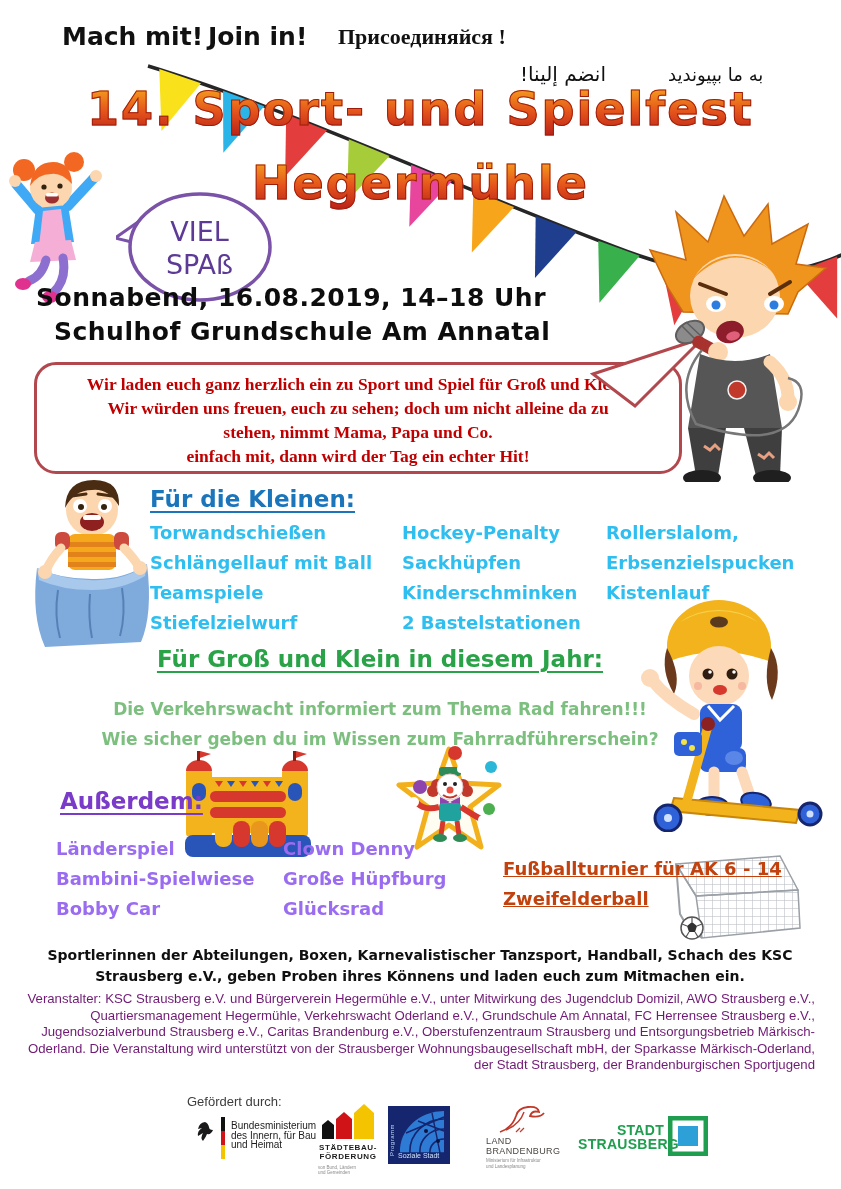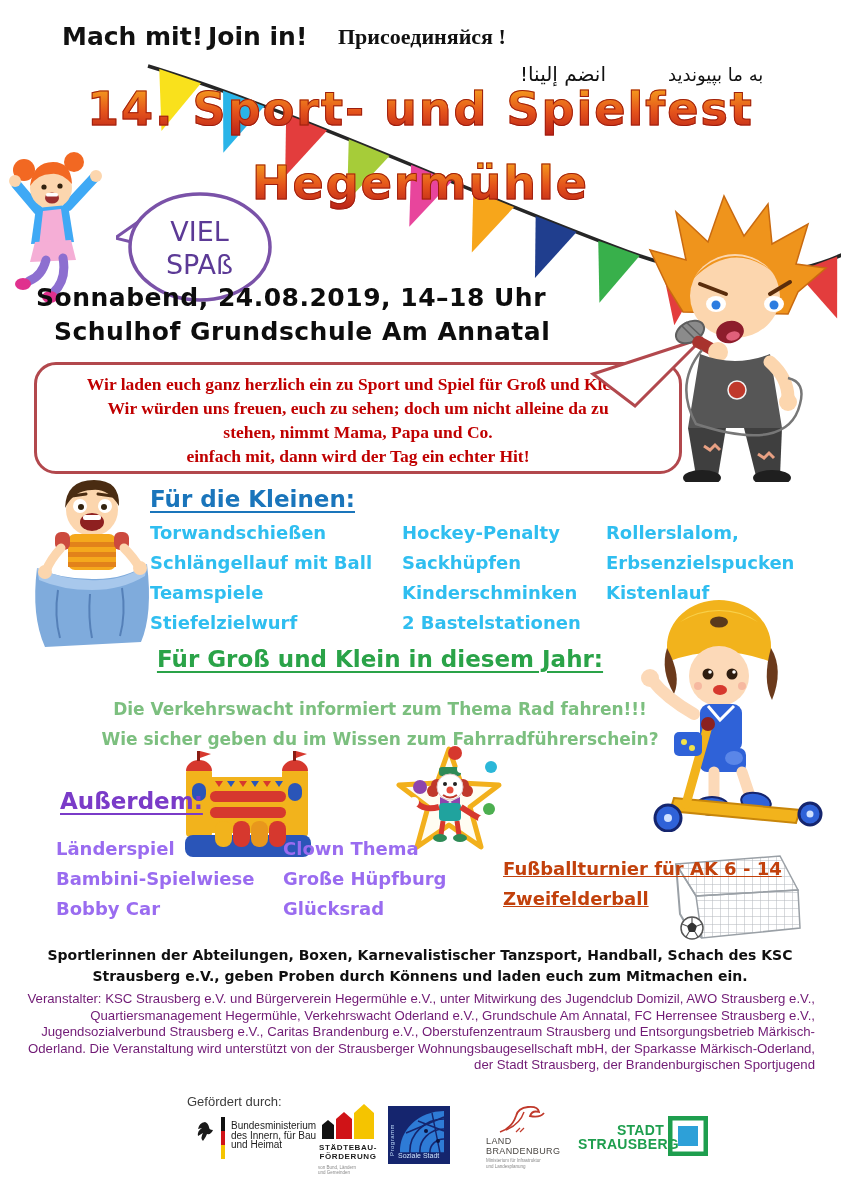--- a/index.html
+++ b/index.html
@@ -108,21 +108,21 @@
 
   <svg class="abs" style="left:116px;top:190px;z-index:2;" width="160" height="118" viewBox="0 0 160 118">
     <polygon points="22,32 -1,48 24,54" fill="#ffffff" stroke="#7a52a8" stroke-width="3"></polygon>
     <ellipse cx="84" cy="57" rx="70" ry="53" fill="#ffffff" stroke="#7a52a8" stroke-width="3.5"></ellipse>
   </svg>
   <div class="abs bubble-text" style="left:122px;top:215px;color:#5c3a96;">
     <div>VIEL</div>
     <div>SPAß</div>
   </div>
 
-  <div class="abs date-line" style="left:36px;top:283px;">Sonnabend, 24.08.2019, 14–18 Uhr</div>
+  <div class="abs date-line" style="left:36px;top:283px;">Sonnabend, 16.08.2019, 14–18 Uhr</div>
   <div class="abs date-line" style="left:54px;top:317px;">Schulhof Grundschule Am Annatal</div>
 
   <div class="abs invite">
     <div>Wir laden euch ganz herzlich ein zu Sport und Spiel für Groß und Klein.</div>
     <div>Wir würden uns freuen, euch zu sehen; doch um nicht alleine da zu</div>
     <div>stehen, nimmt Mama, Papa und Co.</div>
     <div>einfach mit, dann wird der Tag ein echter Hit!</div>
   </div>
   <svg class="abs" style="left:585px;top:330px;z-index:2;" width="130" height="90" viewBox="0 0 130 90">
     <polygon points="8,44 118,8 50,76" fill="#ffffff" stroke="#b2484d" stroke-width="3"></polygon>
@@ -302,21 +302,21 @@
     <ellipse cx="47" cy="93" rx="7" ry="4" fill="#2e8b57"></ellipse>
     <ellipse cx="67" cy="93" rx="7" ry="4" fill="#2e8b57"></ellipse>
   </svg>
 
   <div class="abs list-col" style="left: 56px; top: 834px; color: rgb(154, 108, 240);">
     <div>Länderspiel</div>
     <div>Bambini-Spielwiese</div>
     <div>Bobby Car</div>
   </div>
   <div class="abs list-col" style="left: 283px; top: 834px; color: rgb(154, 108, 240);">
-    <div>Clown Thema</div>
+    <div>Clown Denny</div>
     <div>Große Hüpfburg</div>
     <div>Glücksrad</div>
   </div>
   <div class="abs list-col" style="left: 503px; top: 854px; color: #c2410c; text-decoration: underline;">
     <div>Fußballturnier für AK 6 - 14</div>
     <div>Zweifelderball</div>
   </div>
 
   <svg class="abs" style="left:648px;top:852px;z-index:2;" width="165" height="92" viewBox="0 0 165 92">
     <defs>
@@ -326,21 +326,21 @@
     </defs>
     <polygon points="28,12 132,4 150,38 48,44" fill="url(#net)" stroke="#9aa0a6" stroke-width="1.5"></polygon>
     <polygon points="150,38 48,44 54,86 152,76" fill="url(#net)" stroke="#9aa0a6" stroke-width="1.5"></polygon>
     <path d="M28 12 L32 62 Q40 78 54 86" fill="none" stroke="#9aa0a6" stroke-width="2"></path>
     <path d="M28 12 L48 44" fill="none" stroke="#9aa0a6" stroke-width="1.5"></path>
     <circle cx="44" cy="76" r="11" fill="#ffffff" stroke="#555555" stroke-width="1.5"></circle>
     <polygon points="44,70 49,74 47,80 41,80 39,74" fill="#333333"></polygon>
     <path d="M44 70 L44 65 M49 74 L54 72 M47 80 L50 85 M41 80 L38 85 M39 74 L34 72" stroke="#555555" stroke-width="1.2"></path>
   </svg>
 
-  <div class="abs clubs-note">Sportlerinnen der Abteilungen, Boxen, Karnevalistischer Tanzsport, Handball, Schach des KSC Strausberg e.V., geben Proben durch Könnens und laden euch zum Mitmachen ein.</div>
+  <div class="abs clubs-note">Sportlerinnen der Abteilungen, Boxen, Karnevalistischer Tanzsport, Handball, Schach des KSC Strausberg e.V., geben Proben ihres Könnens und laden euch zum Mitmachen ein.</div>
   <div class="abs veranstalter">Veranstalter:  KSC Strausberg e.V. und Bürgerverein Hegermühle e.V., unter Mitwirkung des Jugendclub Domizil, AWO Strausberg e.V., Quartiersmanagement Hegermühle, Verkehrswacht Oderland e.V., Grundschule Am Annatal, FC Herrensee Strausberg e.V., Jugendsozialverbund Strausberg e.V., Caritas Brandenburg e.V., Oberstufenzentraum Strausberg und Entsorgungsbetrieb Märkisch-Oderland. Die Veranstaltung wird unterstützt von der Strausberger Wohnungsbaugesellschaft mbH, der Sparkasse Märkisch-Oderland, der Stadt Strausberg, der Brandenburgischen Sportjugend</div>
 
   <div class="abs funding-label">Gefördert durch:</div>
 
   <div class="abs logo" style="left:193px;top:1115px;width:120px;height:52px;">
     <svg class="abs" style="left:0;top:6px;" width="24" height="26" viewBox="0 0 24 26">
       <path d="M12 1 Q6 2 5 8 L9 7 Q4 10 5 15 L10 12 Q7 17 10 20 Q13 16 14 13 Q18 14 20 9 Q16 9 16 6 Q15 2 12 1 Z" fill="#1a1a1a"></path>
     </svg>
     <div class="abs" style="left:28px;top:2px;width:4px;height:42px;">
       <div style="height:14px;background:#111111;"></div>

